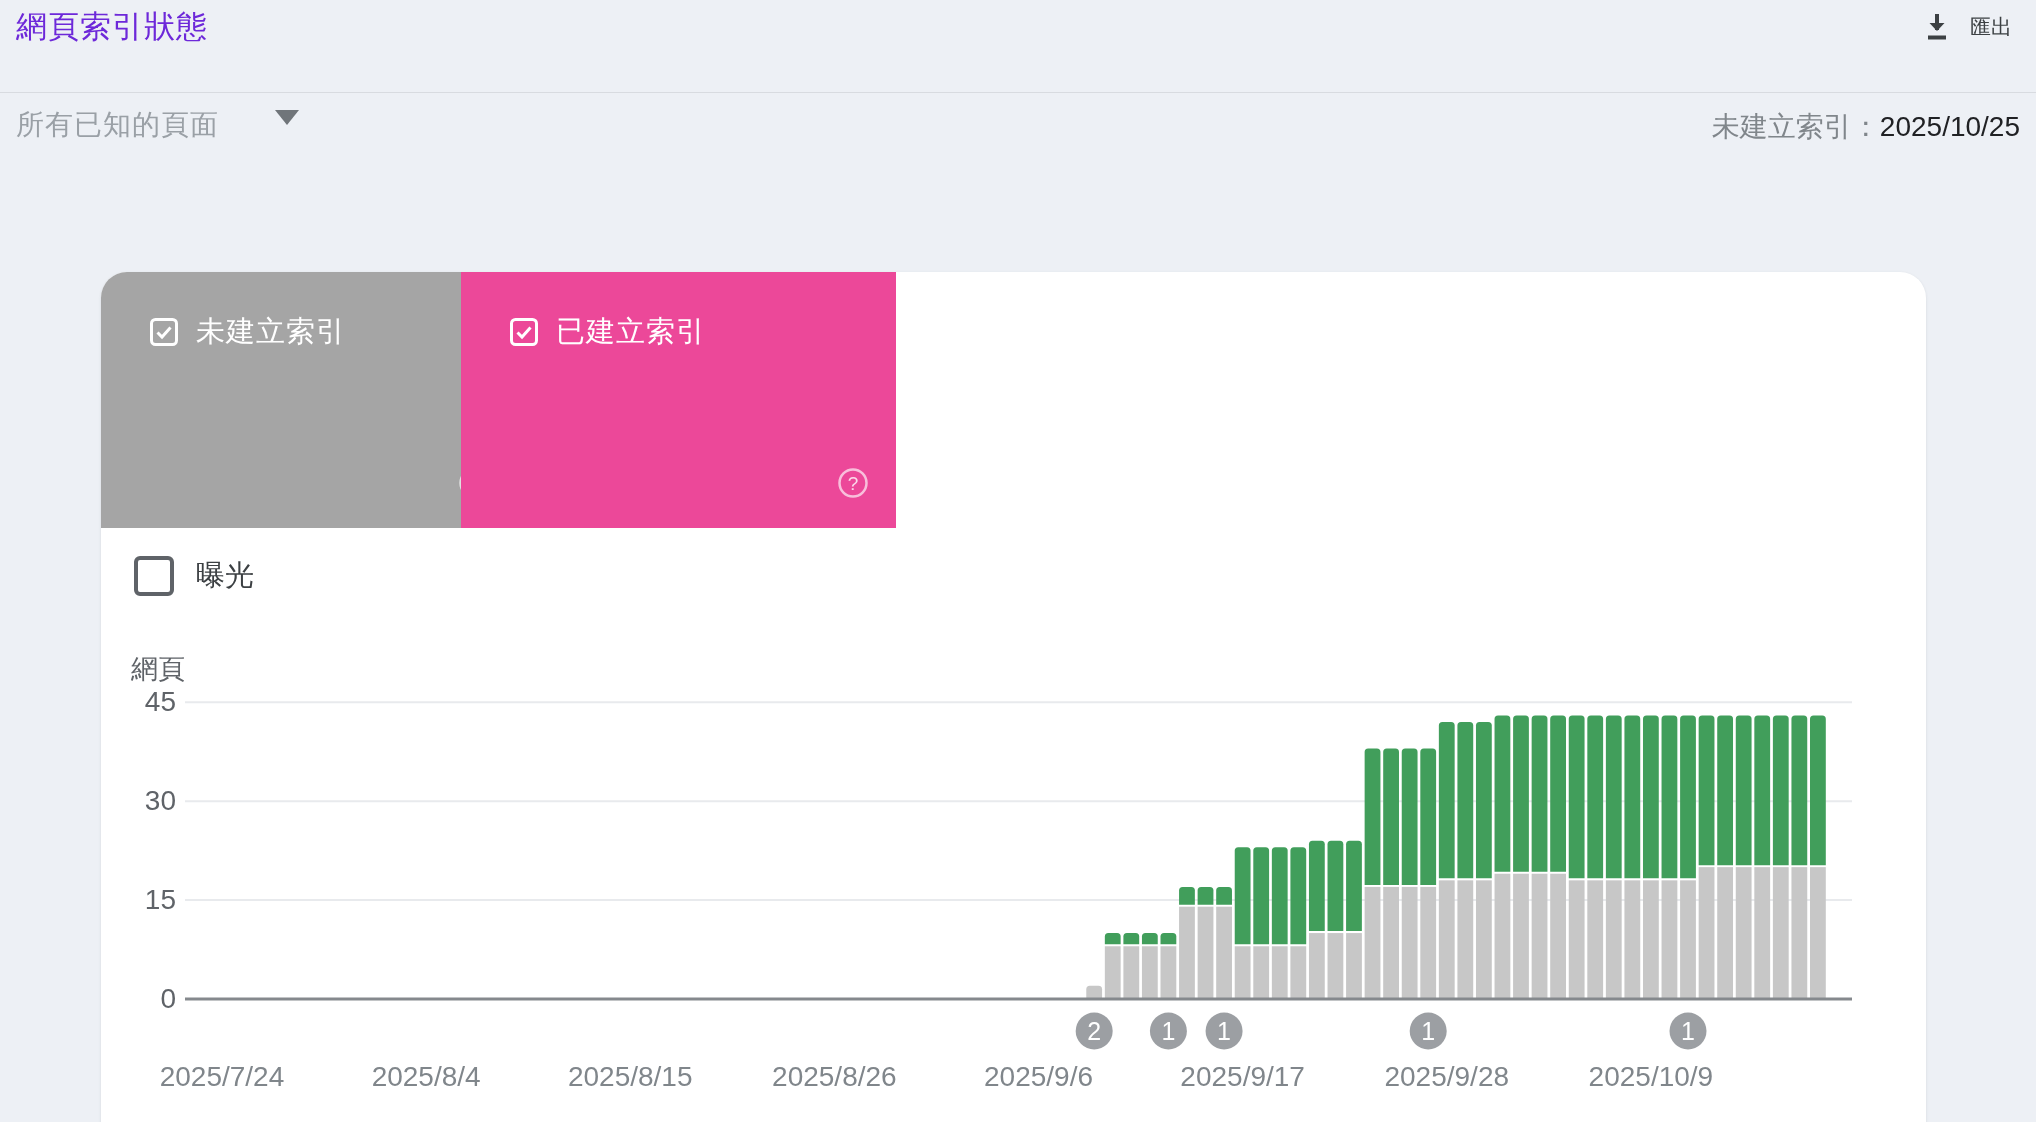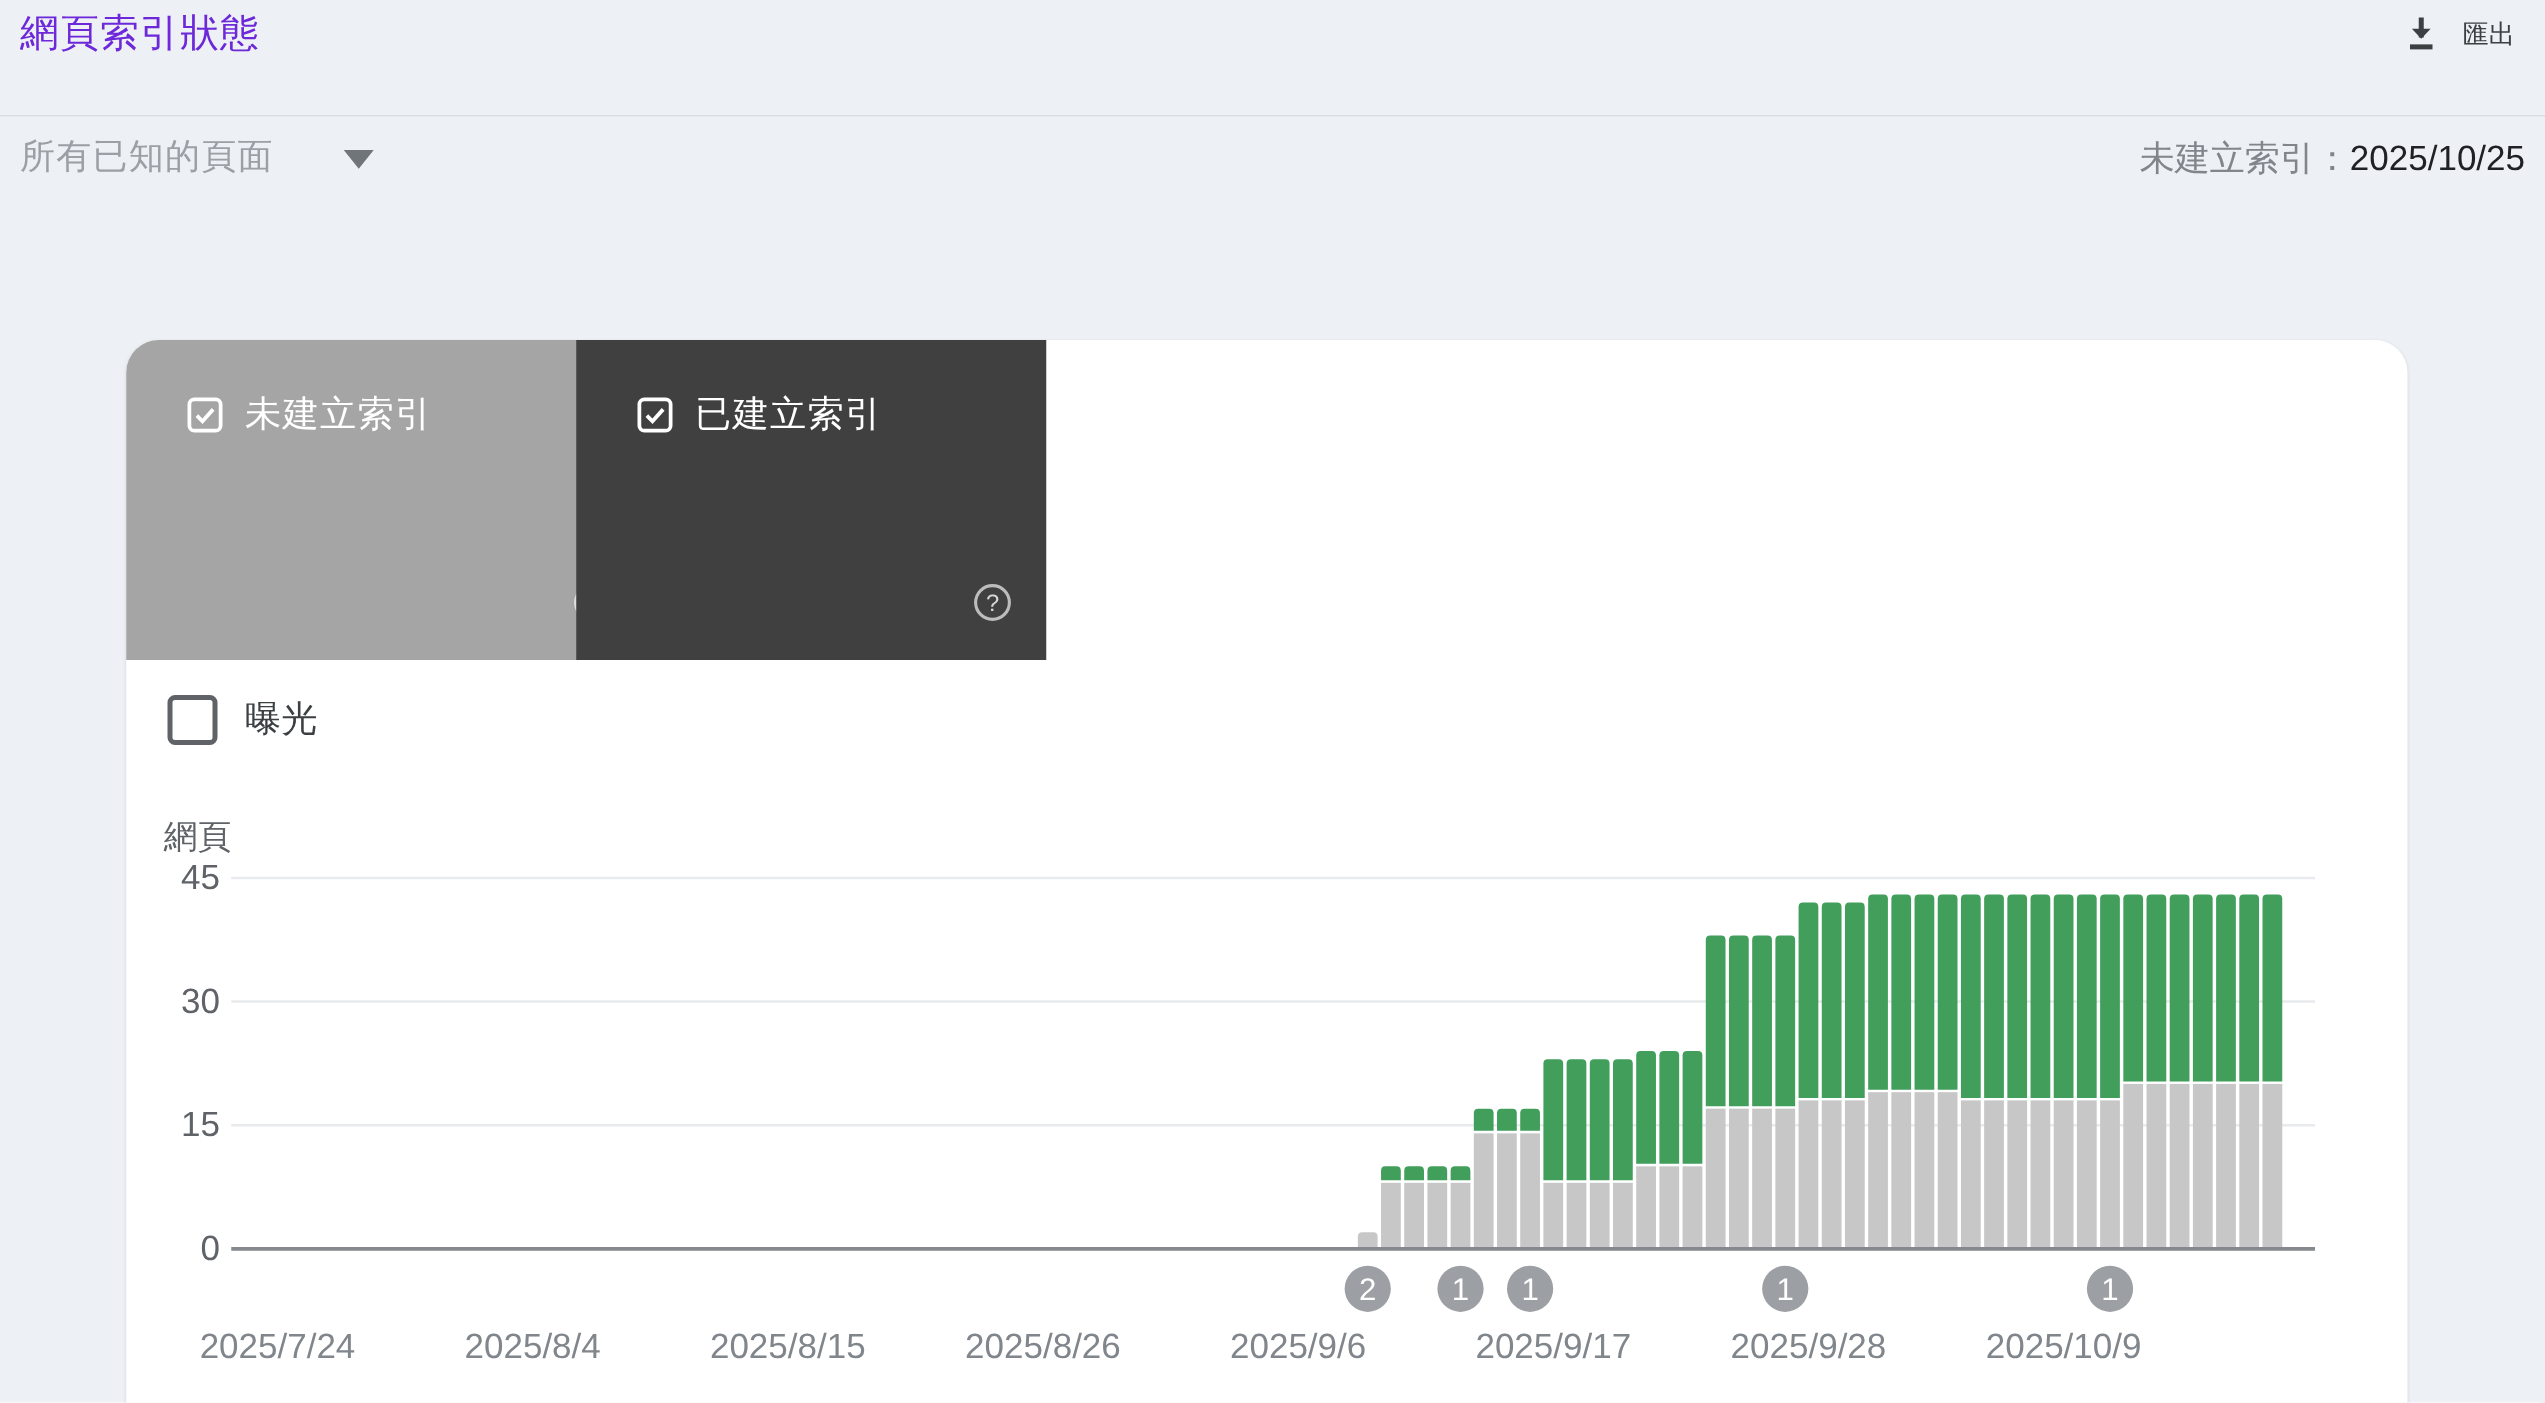--- a/index.html
+++ b/index.html
@@ -10,33 +10,33 @@
     color:#3c4043;
   }
   .abs{position:absolute;}
   
   .page-title{left:16px;top:6px;font-size:31px;font-weight:500;color:#6d28d9;letter-spacing:1px;}
   .header-divider{left:0;top:92px;width:2036px;height:1px;background:#d8dbe0;}
   .export-btn{right:22px;top:4px;display:flex;align-items:center;gap:16px;
     background:none;border:none;cursor:pointer;font-size:21px;color:#3c4043;
     font-family:inherit;padding:6px 2px;}
   
-  .filter{left:16px;top:106px;display:flex;align-items:center;gap:56px;cursor:pointer;}
+  .filter{left:16px;top:106px;display:flex;gap:56px;cursor:pointer;}
   .filter-label{font-size:28px;color:#9aa0a6;letter-spacing:1px;}
   .caret{width:0;height:0;border-left:12px solid transparent;border-right:12px solid transparent;
     border-top:15px solid #70757a;margin-top:4px;}
   .updated{right:16px;top:108px;font-size:28px;color:#80868b;}
   .updated .date{color:#202124;}
   
   .panel{left:101px;top:272px;width:1825px;height:880px;background:#ffffff;
     border-radius:26px;box-shadow:0 1px 3px rgba(60,64,67,.12);}
   
   .card{top:272px;height:256px;color:#ffffff;cursor:pointer;}
   .card-gray{left:101px;width:416px;background:#a5a5a5;border-radius:26px 0 0 0;}
-  .card-green{left:461px;width:376px;background:#404040;}
+  .card-green{left:461px;width:435px;background:#ec4899;}
   .card-head{position:absolute;left:48px;top:40px;display:flex;align-items:center;gap:17px;}
   .card-label{font-size:29px;letter-spacing:1px;}
   .card-value{position:absolute;left:48px;top:360px;font-size:64px;line-height:1;}
   .card-sub{position:absolute;left:48px;top:441px;font-size:28px;}
   .card .card-value{top:366px;}
   .card-help{position:absolute;right:26px;bottom:24px;}
   
   .impressions{left:134px;top:556px;display:flex;gap:22px;cursor:pointer;}
   .imp-box{width:32px;height:32px;border:4px solid #5f6368;border-radius:6px;background:#fff;}
   .imp-label{font-size:29px;color:#3c4043;}

